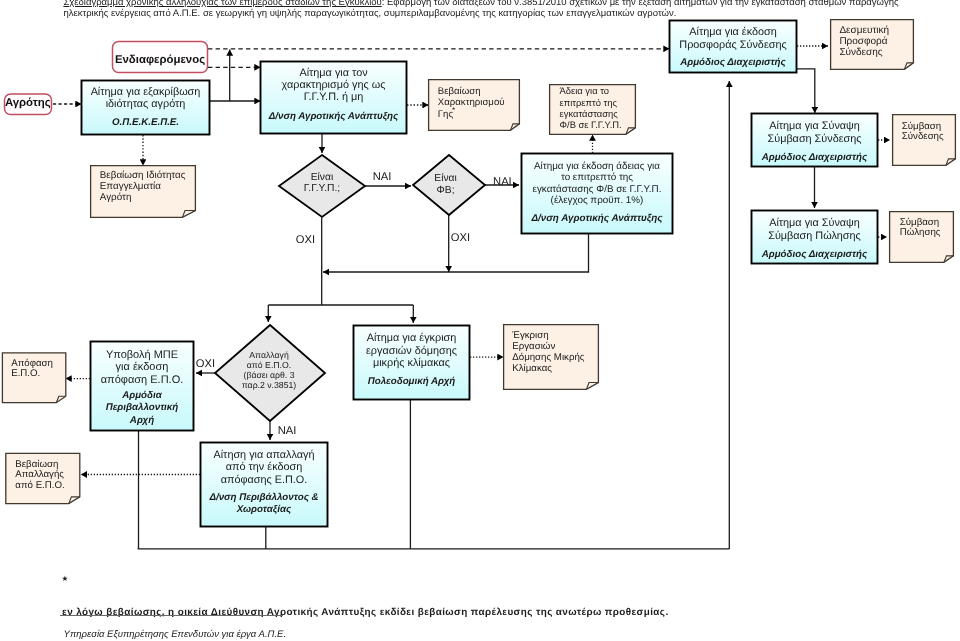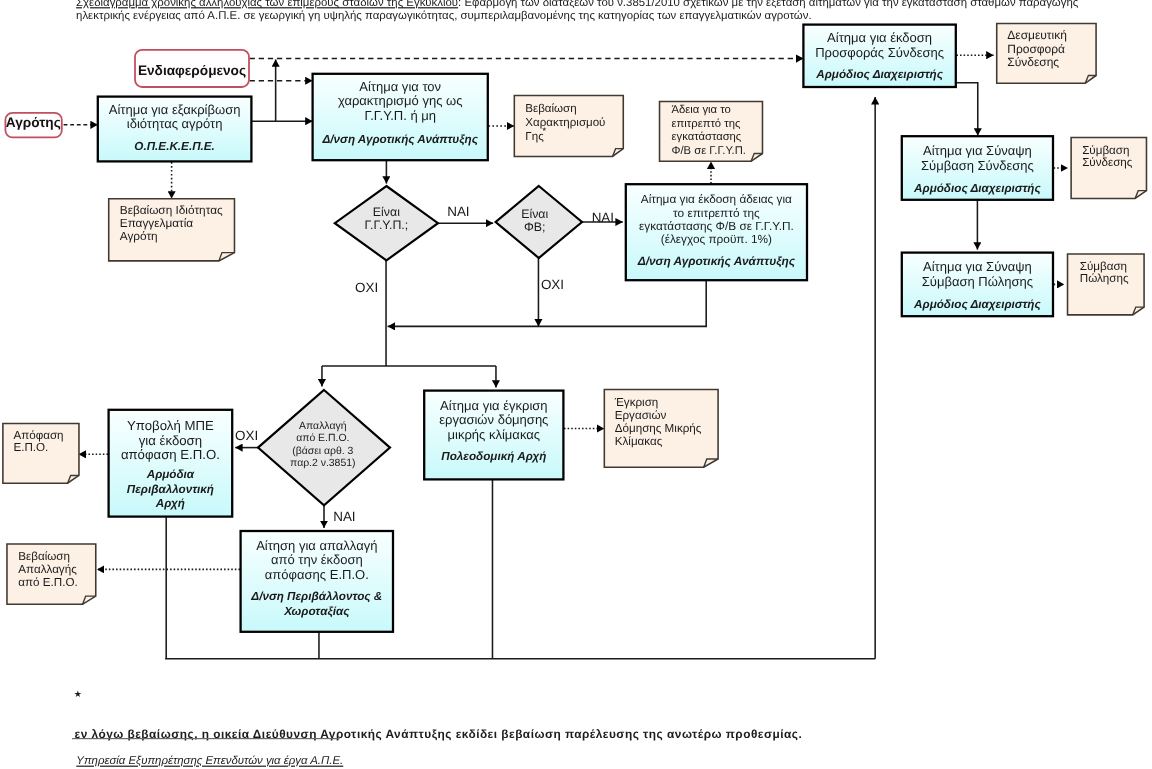--- a/index.html
+++ b/index.html
@@ -224,14 +224,14 @@
         <text x="205.5" y="366.5" text-anchor="middle" font-family="&quot;Liberation Sans&quot;, sans-serif" font-size="11.2" fill="#1a1a1a">ΟΧΙ</text>
         <text x="287" y="434.2" text-anchor="middle" font-family="&quot;Liberation Sans&quot;, sans-serif" font-size="11.2" fill="#1a1a1a">ΝΑΙ</text>
       </g>
   </svg>
 
   <div class="hdrtxt" id="hdr" style="left:63.4px;top:-2.8px;width:838px;"><span class="u">Σχεδιάγραμμα χρονικής αλληλουχίας των επιμέρους σταδίων της Εγκυκλίου</span><span>: Εφαρμογή των διατάξεων του ν.3851/2010 σχετικών με την εξέταση αιτημάτων για την εγκατάσταση σταθμών παραγωγής ηλεκτρικής ενέργειας από Α.Π.Ε. σε γεωργική γη υψηλής παραγωγικότητας, συμπεριλαμβανομένης της κατηγορίας των επαγγελματικών αγροτών.</span></div>
 
   <div class="note" id="noteB" style="left:62.1px;top:605px;white-space:nowrap;font-weight:bold;">εν λόγω βεβαίωσης, η οικεία Διεύθυνση Αγροτικής Ανάπτυξης εκδίδει βεβαίωση παρέλευσης της ανωτέρω προθεσμίας.</div>
   <div style="position:absolute;left:61.5px;top:573px;font-size:7.6px;color:#1c1c1c;line-height:11px;">★</div>
   <div style="position:absolute;left:59.9px;top:615.2px;width:222.7px;border-top:1px solid #6a6a6a;height:0;"></div>
-  <div class="foot" id="foot" style="left:63.6px;top:628.6px;text-decoration:underline;">Υπηρεσία Εξυπηρέτησης Επενδυτών για έργα Α.Π.Ε.</div>
+  <div class="foot" id="foot" style="left:63.6px;top:628.6px;">Υπηρεσία Εξυπηρέτησης Επενδυτών για έργα Α.Π.Ε.</div>
 </div>
 
 </body></html>

